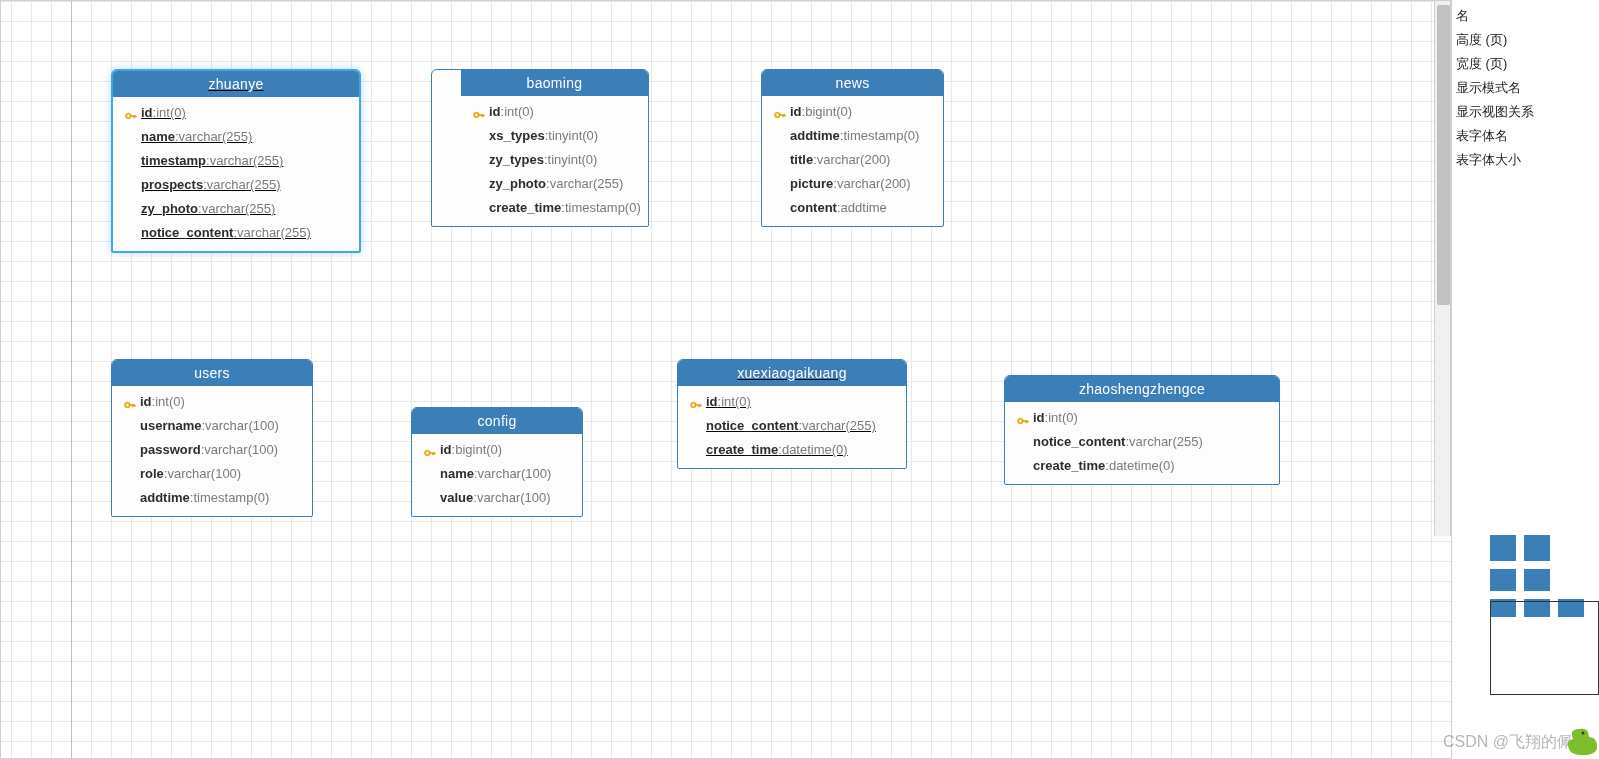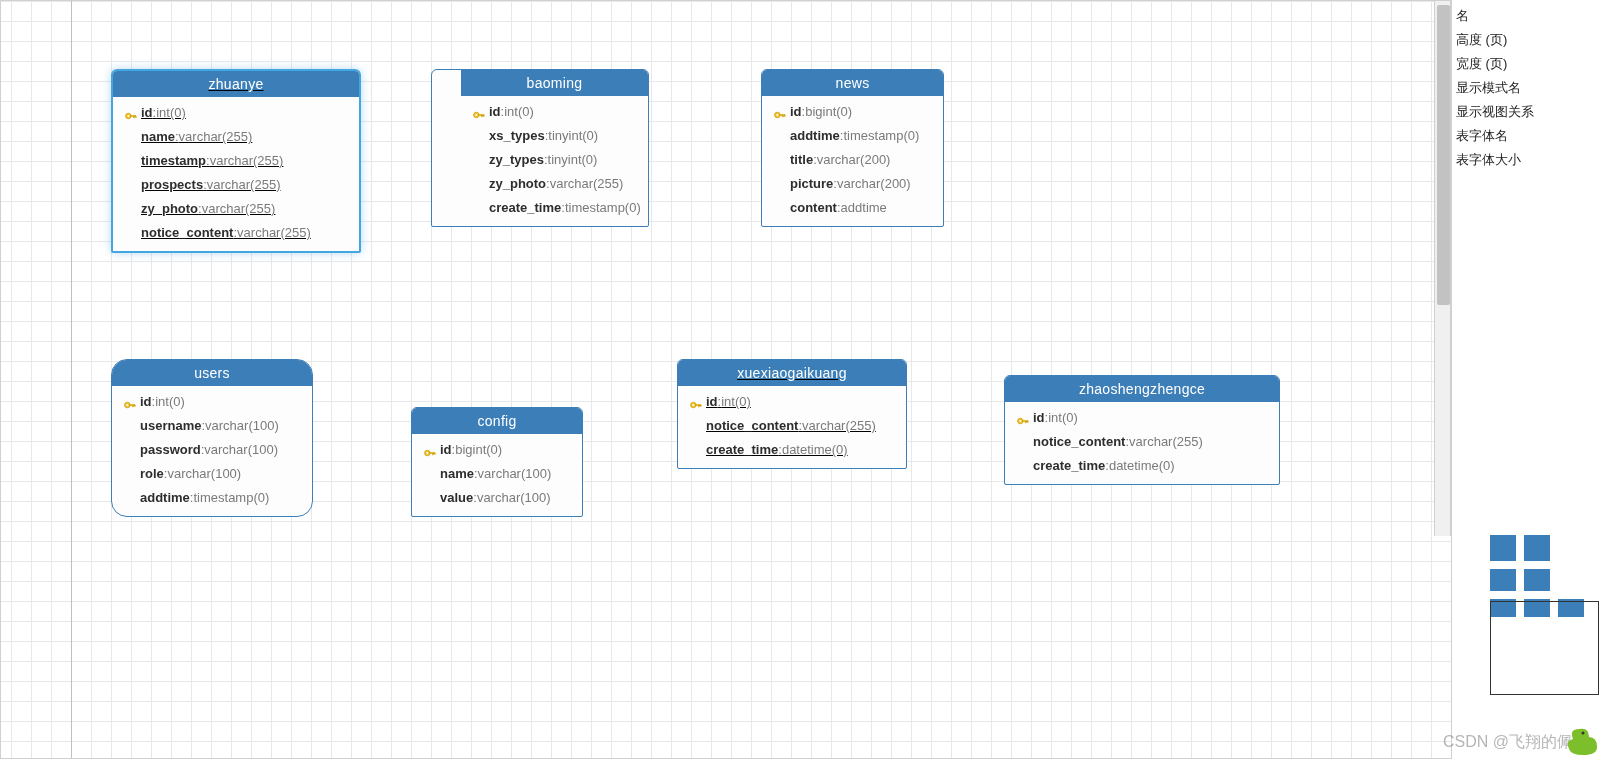--- a/index.html
+++ b/index.html
@@ -282,21 +282,21 @@
               <span class="col-type">varchar(200)</span>
             </div>
             <div class="col-row">
               <span class="key-cell"></span>
               <span class="col-name">content</span>
               <span class="col-type">: </span>
               <span class="col-type">addtime</span>
             </div>
           </div>
         </div>
-        <div class="tile" style="left: 110px; top: 358px; width: 202px; border-radius: 16px;">
+        <div class="tile" style="left: 110px; top: 358px; width: 202px;">
           <div class="tile-title">users</div>
           <div class="tile-body">
             <div class="col-row">
               <span class="key-cell">
                 <svg class="key-icon" viewBox="0 0 16 16">
                   <circle cx="5" cy="8" r="3.2" fill="#f4c430" stroke="#c79a00" stroke-width="0.8"></circle>
                   <circle cx="5" cy="8" r="1.1" fill="#fff"></circle>
                   <rect x="7.5" y="7.2" width="6" height="1.6" fill="#f4c430" stroke="#c79a00" stroke-width="0.5"></rect>
                   <rect x="11" y="8.2" width="1.3" height="2" fill="#f4c430" stroke="#c79a00" stroke-width="0.5"></rect>
                   <rect x="13" y="8.2" width="1.3" height="1.4" fill="#f4c430" stroke="#c79a00" stroke-width="0.5"></rect>

